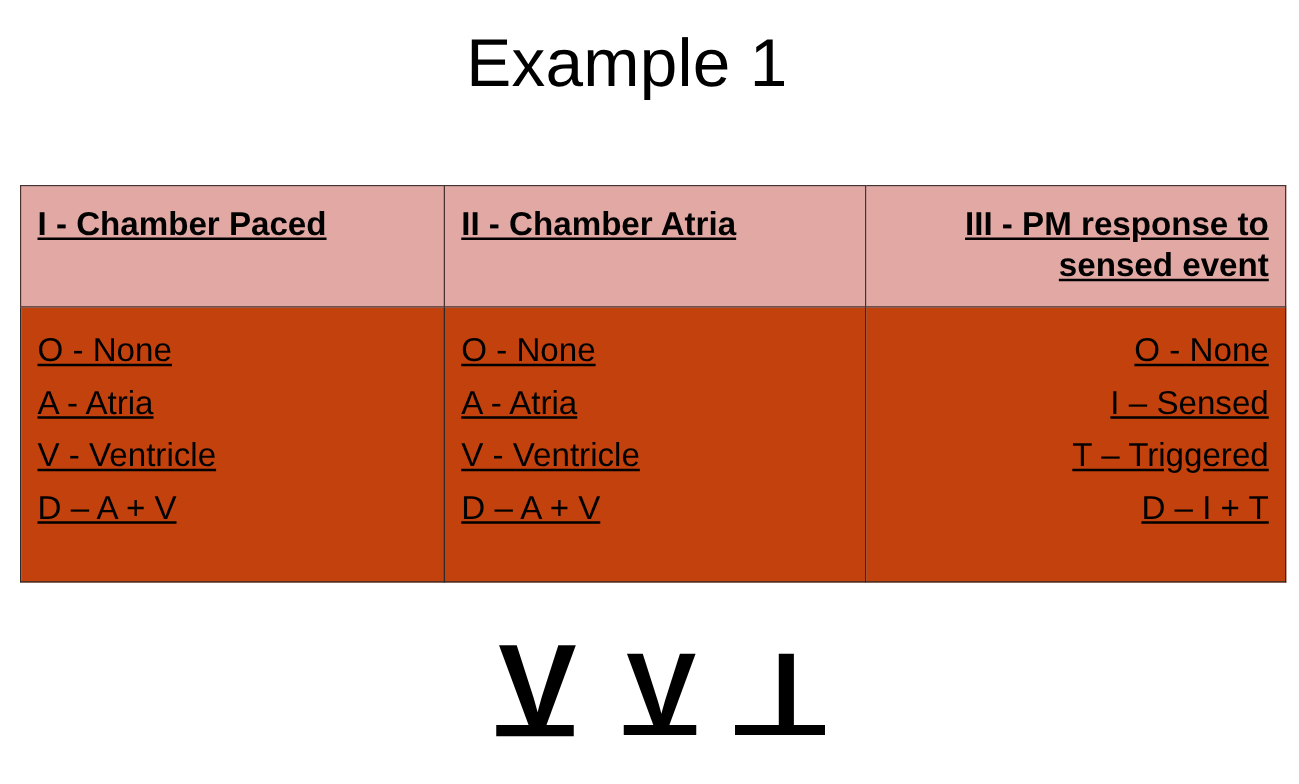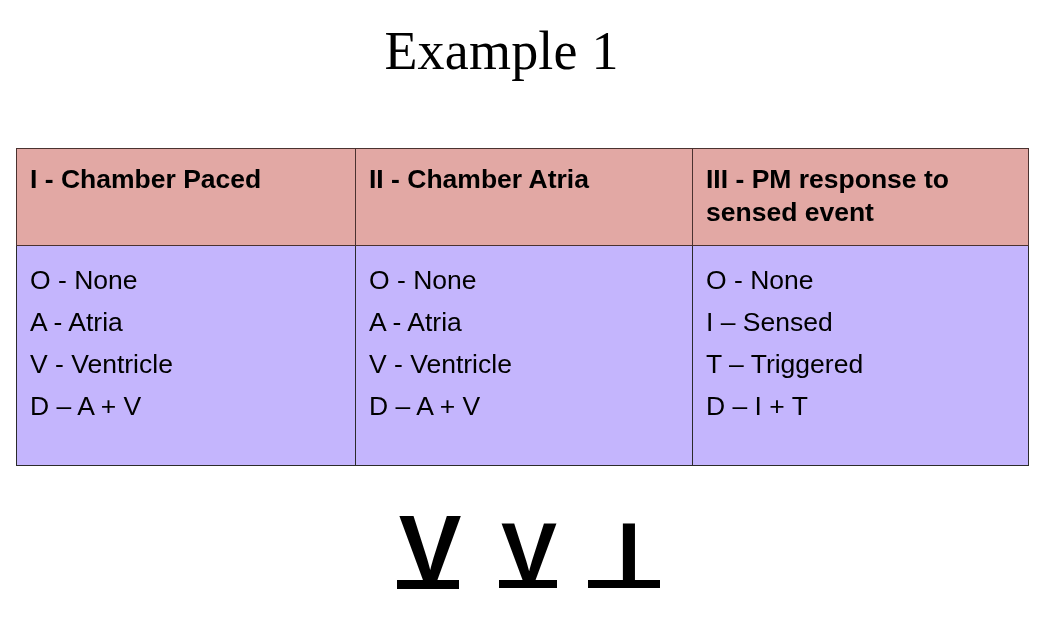--- a/index.html
+++ b/index.html
@@ -22,56 +22,56 @@
     left: 0;
     top: 19px;
     width: 1003px;
     text-align: center;
     font-size: 54px;
     font-weight: 400;
     line-height: 1.2;
     letter-spacing: 0.2px;
     color: #000000;
     white-space: pre;
-    font-family: Liberation Serif, serif;
   }
 
   
   #nbg-table {
     position: absolute;
     left: 16px;
     top: 148px;
     width: 1009px;
     border-collapse: collapse;
     table-layout: fixed;
   }
   #nbg-table td {
     border: 1.6px solid #2b2b2b;
     padding: 0;
     vertical-align: top;
+    text-decoration: underline;
   }
   .col-a { width: 338px; }
   .col-b { width: 336px; }
-  .col-c { width: 335px; }
+  .col-c { width: 335px; text-align: right; }
 
   .hdr-cell {
     background: #e2a8a4;
     height: 96px;
     border-color: #4a3230 !important;
   }
   .hdr-inner {
     padding: 14px 13px 0 13px;
     font-size: 26.5px;
     font-weight: 700;
     line-height: 1.26;
     color: #000000;
   }
 
   .body-cell {
-    background: #c4b5fd;
+    background: #c2410c;
     height: 219px;
     margin-top: 10px;
   }
   .body-inner {
     padding: 14px 13px 0 13px;
   }
   .body-line {
     font-size: 26.5px;
     font-weight: 400;
     line-height: 1.58;

